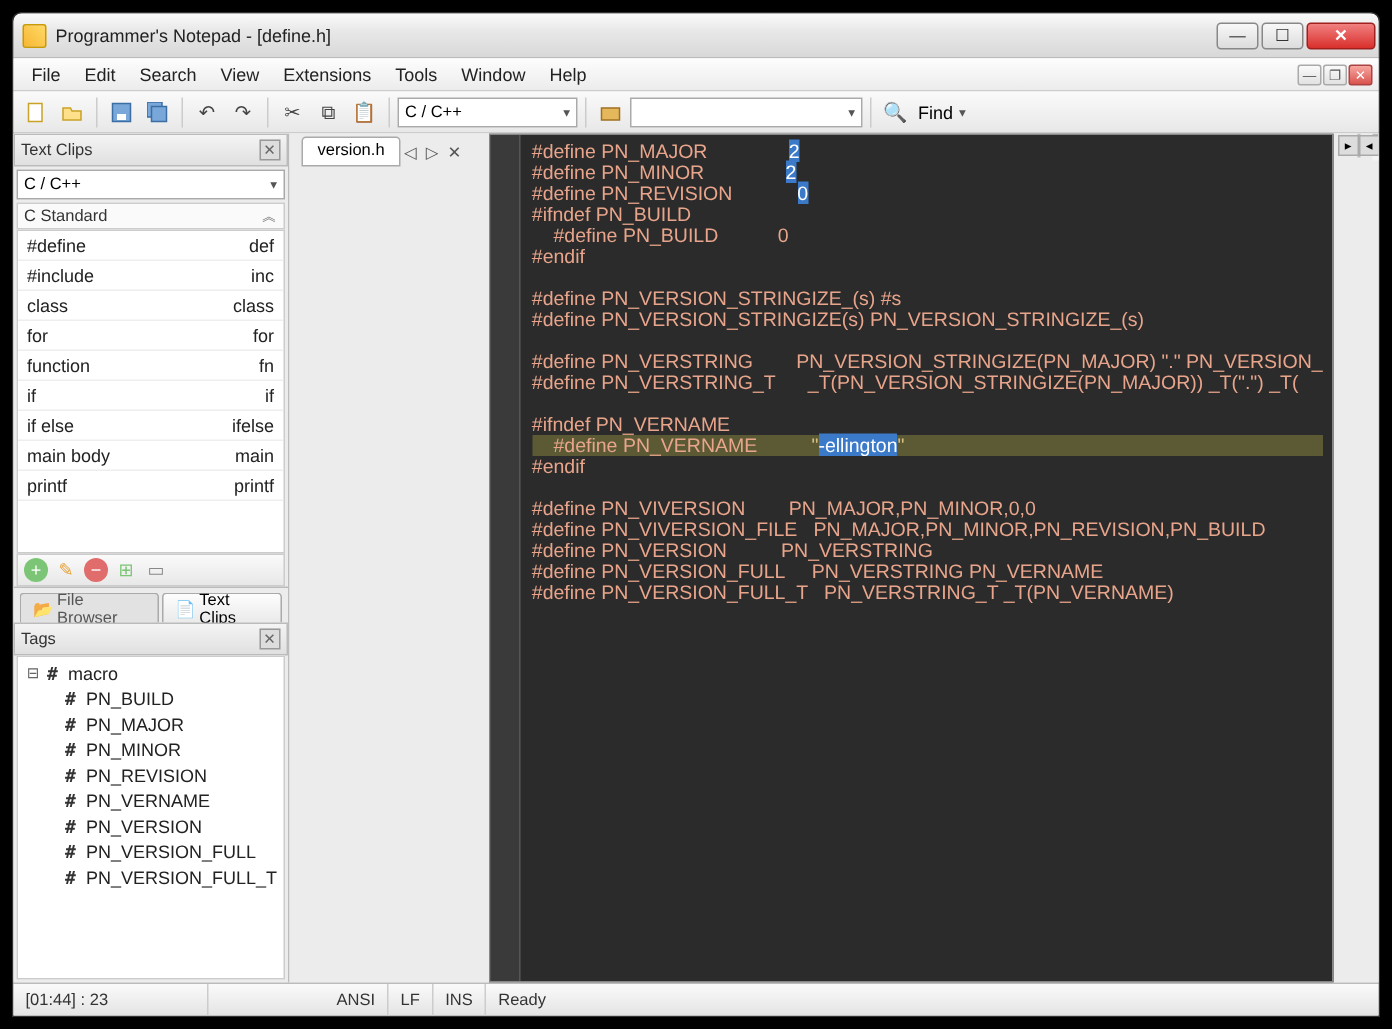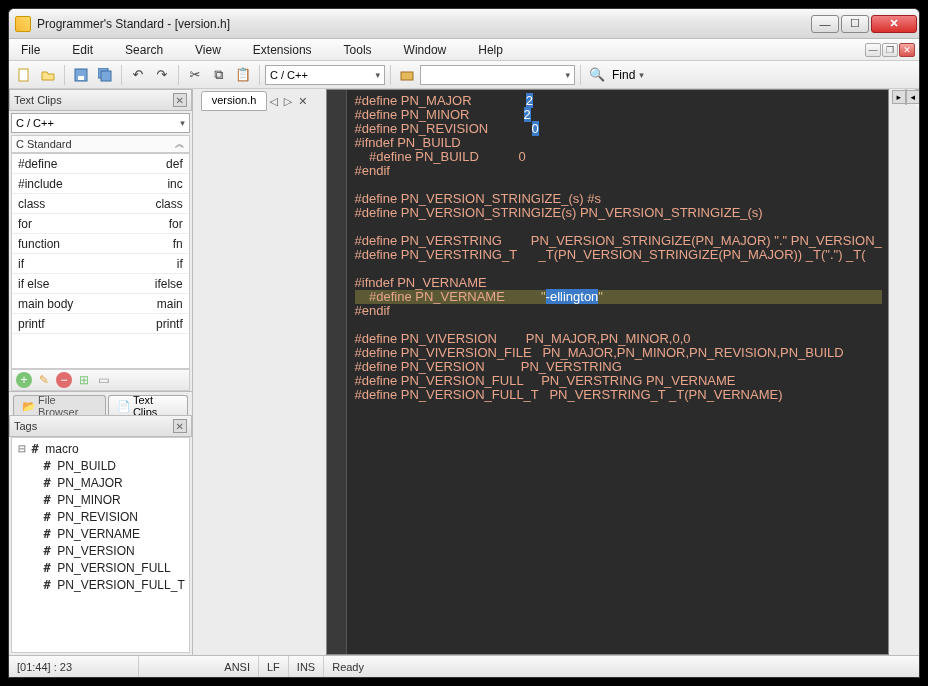--- a/index.html
+++ b/index.html
@@ -4,21 +4,21 @@
 <style>
 * { box-sizing: border-box; margin: 0; padding: 0; font-family: "Segoe UI", Tahoma, sans-serif; }
 html,body { width:928px; height:686px; background:#000; overflow:hidden; }
 .window { position:absolute; top:8px; left:8px; width:912px; height:670px; background:#fff; border:1px solid #333; border-radius:6px 6px 0 0; box-shadow:0 0 8px rgba(0,0,0,.5); display:flex; flex-direction:column; }
 .titlebar { height:30px; background:linear-gradient(#fafafa,#e8e8e8 40%,#d8d8d8); border-bottom:1px solid #bbb; display:flex; align-items:center; padding:0 2px 0 6px; border-radius:6px 6px 0 0; }
 .titlebar .icon { width:16px; height:16px; background:linear-gradient(45deg,#f7b733,#ffd966); border:1px solid #cc9a00; border-radius:2px; margin-right:6px; }
 .titlebar .title { font-size:12px; color:#222; flex:1; }
 .winbtns { display:flex; gap:2px; }
 .winbtn { width:28px; height:18px; border:1px solid #888; border-radius:3px; background:linear-gradient(#f8f8f8,#dcdcdc); display:flex; align-items:center; justify-content:center; font-size:11px; color:#333; }
 .winbtn.close { width:46px; background:linear-gradient(#f08080,#d9302c); color:#fff; border-color:#a02020; font-weight:bold; }
-.menubar { height:22px; background:linear-gradient(#fdfdfd,#ececec); border-bottom:1px solid #ccc; display:flex; align-items:center; padding:0 4px; font-size:12px; color:#222;gap:16px; }
+.menubar { height:22px; background:linear-gradient(#fdfdfd,#ececec); border-bottom:1px solid #ccc; display:flex; align-items:center; padding:0 4px; font-size:12px; color:#222; }
 .menubar .menuitem { padding:2px 8px; cursor:default; }
 .menubar .mdi { margin-left:auto; display:flex; gap:1px; }
 .menubar .mdibtn { width:16px; height:14px; border:1px solid #aaa; background:linear-gradient(#fafafa,#e2e2e2); border-radius:2px; display:flex; align-items:center; justify-content:center; font-size:9px; color:#555; }
 .menubar .mdibtn.close { background:linear-gradient(#f7a7a0,#d9534f); color:#fff; border-color:#a94442; }
 .toolbar { height:28px; background:linear-gradient(#fafafa,#e8e8e8); border-bottom:1px solid #ccc; display:flex; align-items:center; padding:2px 4px; gap:2px; }
 .tbtn { width:22px; height:22px; border:1px solid transparent; border-radius:3px; display:flex; align-items:center; justify-content:center; font-size:13px; color:#444; cursor:default; }
 .tsep { width:1px; height:20px; background:#ccc; margin:0 3px; }
 .combo { height:20px; border:1px solid #aaa; background:#fff; font-size:11px; padding:0 18px 0 4px; position:relative; display:flex; align-items:center; }
 .combo::after { content:"▾"; position:absolute; right:4px; font-size:9px; color:#555; }
 .body { flex:1; display:flex; overflow:hidden; background:#ececec; }
@@ -66,21 +66,21 @@
 .statusbar .cell.enc { flex:0 0 60px; justify-content:flex-end; }
 svg { display:block; }
 </style>
 </head>
 <body>
 
 <div class="window">
 
   <div class="titlebar">
     <div class="icon"></div>
-    <div class="title">Programmer's Standard - [version.h]</div>
+    <div class="title">Programmer's Notepad - [define.h]</div>
     <div class="winbtns">
       <div class="winbtn">―</div>
       <div class="winbtn">☐</div>
       <div class="winbtn close">✕</div>
     </div>
   </div>
 
   <div class="menubar">
     <div class="menuitem">File</div>
     <div class="menuitem">Edit</div>

